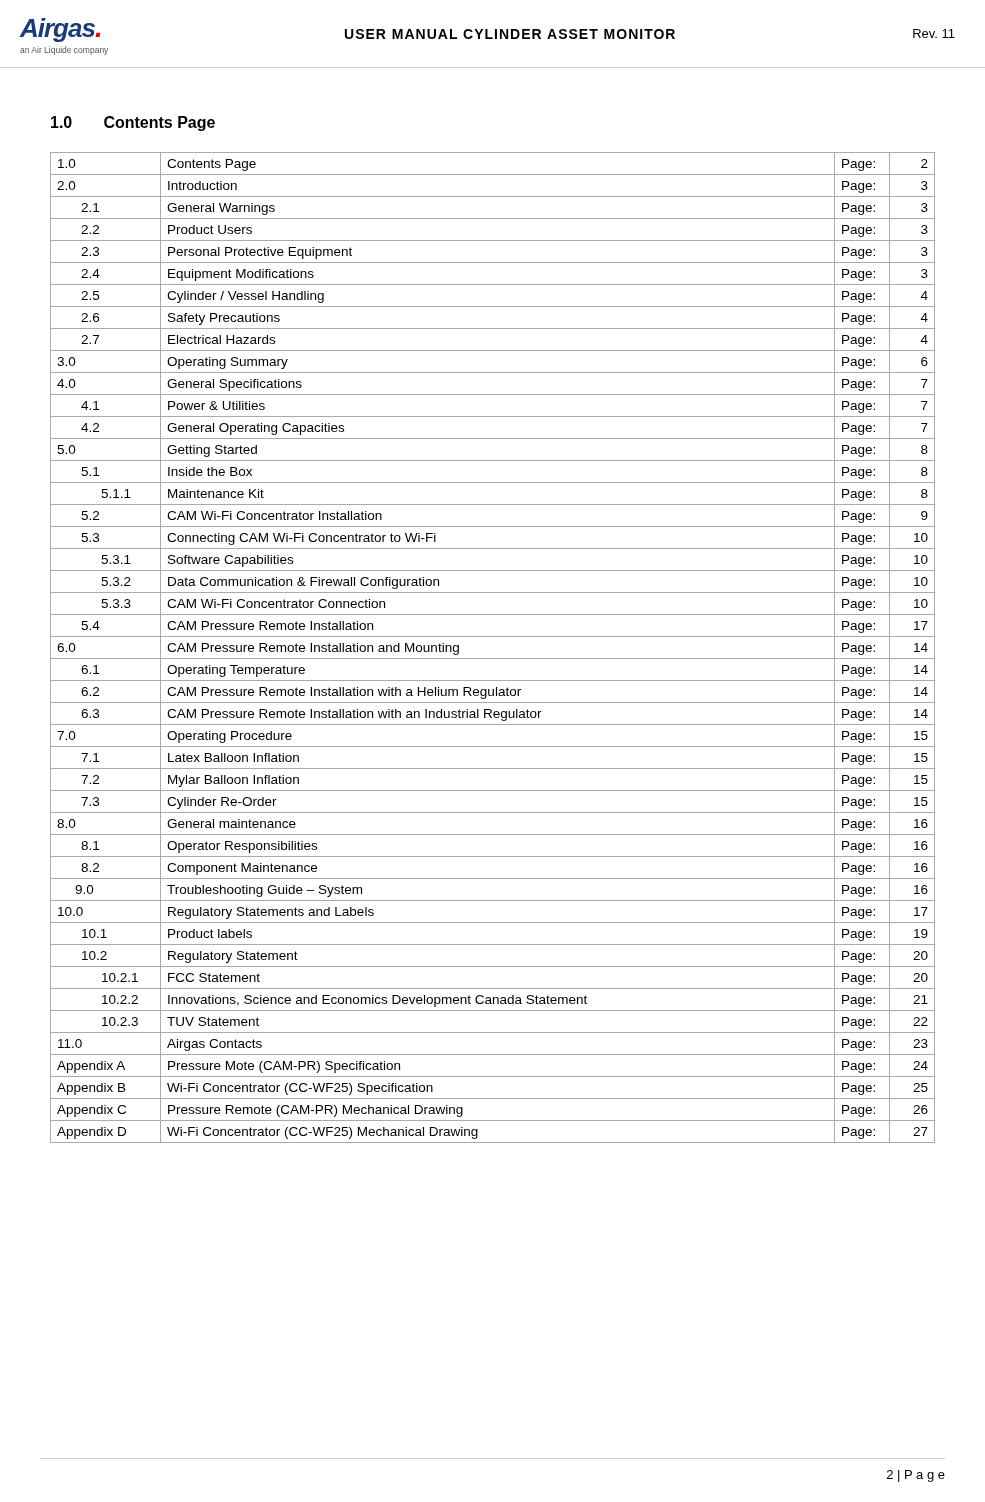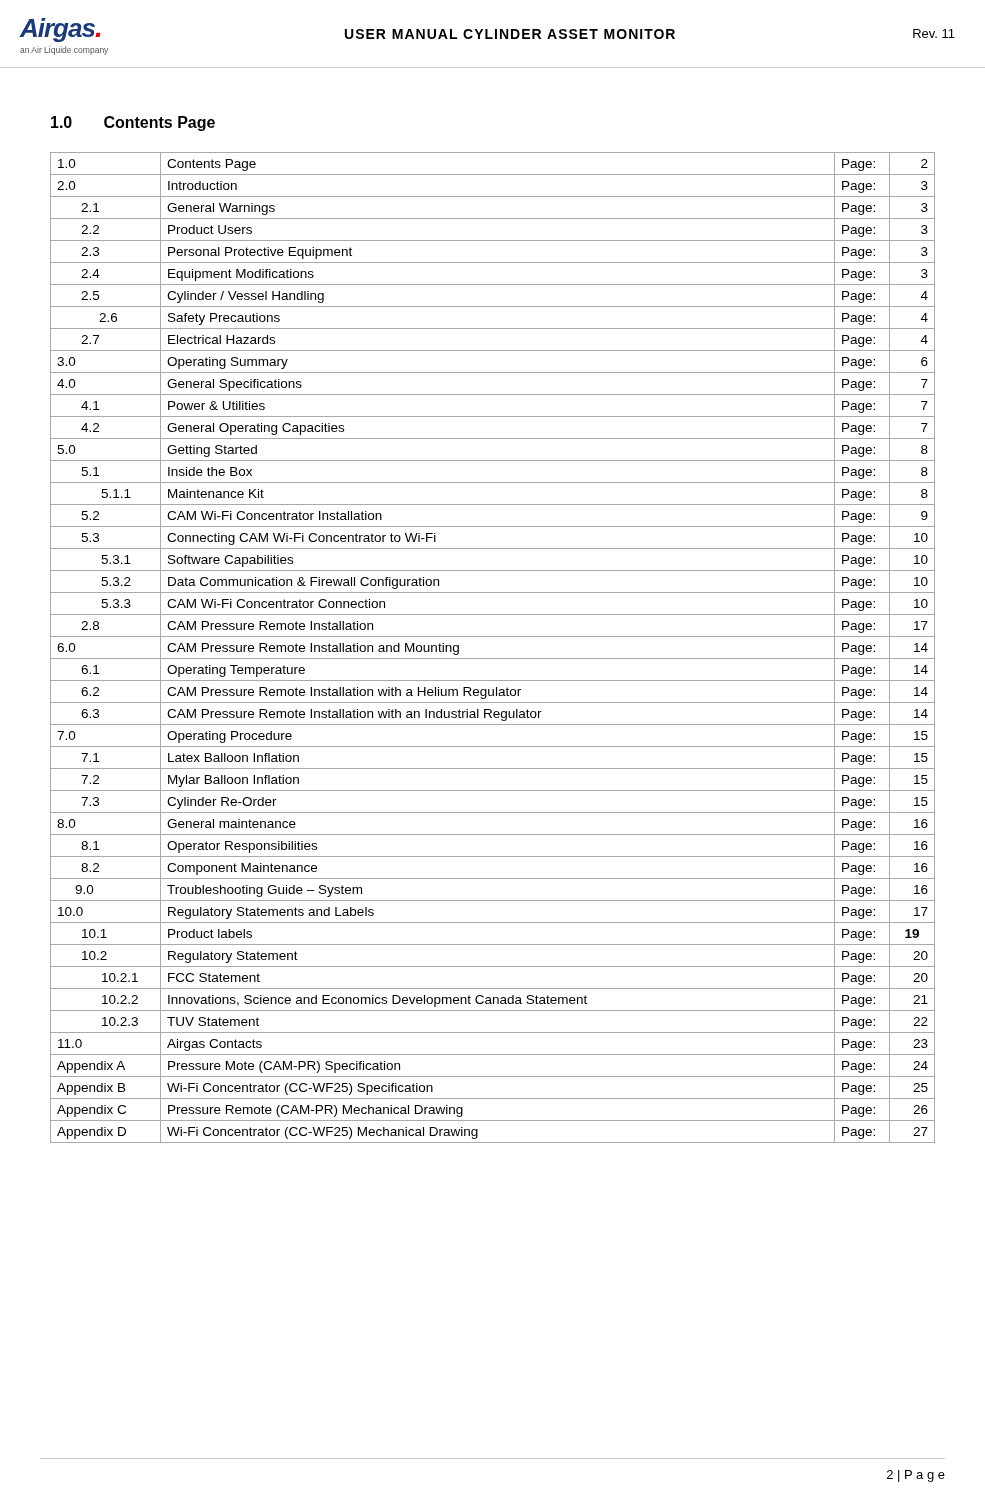--- a/index.html
+++ b/index.html
@@ -179,21 +179,21 @@
           <td style="width: 55px; white-space: nowrap;">Page:</td>
           <td style="width: 30px; text-align: right;">3</td>
         </tr>
         <tr>
           <td style="padding-left: 30px; width: 110px; white-space: nowrap;">2.5</td>
           <td>Cylinder / Vessel Handling</td>
           <td style="width: 55px; white-space: nowrap;">Page:</td>
           <td style="width: 30px; text-align: right;">4</td>
         </tr>
         <tr>
-          <td style="padding-left: 48px; width: 110px; white-space: nowrap;">2.6</td>
+          <td style="padding-left: 30px; width: 110px; white-space: nowrap;">2.6</td>
           <td>Safety Precautions</td>
           <td style="width: 55px; white-space: nowrap;">Page:</td>
           <td style="width: 30px; text-align: right;">4</td>
         </tr>
         <tr>
           <td style="padding-left: 30px; width: 110px; white-space: nowrap;">2.7</td>
           <td>Electrical Hazards</td>
           <td style="width: 55px; white-space: nowrap;">Page:</td>
           <td style="width: 30px; text-align: right;">4</td>
         </tr>
@@ -263,21 +263,21 @@
           <td style="width: 55px; white-space: nowrap;">Page:</td>
           <td style="width: 30px; text-align: right;">10</td>
         </tr>
         <tr>
           <td style="padding-left: 50px; width: 110px; white-space: nowrap;">5.3.3</td>
           <td>CAM Wi-Fi Concentrator Connection</td>
           <td style="width: 55px; white-space: nowrap;">Page:</td>
           <td style="width: 30px; text-align: right;">10</td>
         </tr>
         <tr>
-          <td style="padding-left: 30px; width: 110px; white-space: nowrap;">2.8</td>
+          <td style="padding-left: 30px; width: 110px; white-space: nowrap;">5.4</td>
           <td>CAM Pressure Remote Installation</td>
           <td style="width: 55px; white-space: nowrap;">Page:</td>
           <td style="width: 30px; text-align: right;">17</td>
         </tr>
         <tr>
           <td style="padding-left: 6px; width: 110px; white-space: nowrap;">6.0</td>
           <td>CAM Pressure Remote Installation and Mounting</td>
           <td style="width: 55px; white-space: nowrap;">Page:</td>
           <td style="width: 30px; text-align: right;">14</td>
         </tr>
@@ -350,21 +350,21 @@
         <tr>
           <td style="padding-left: 6px; width: 110px; white-space: nowrap;">10.0</td>
           <td>Regulatory Statements and Labels</td>
           <td style="width: 55px; white-space: nowrap;">Page:</td>
           <td style="width: 30px; text-align: right;">17</td>
         </tr>
         <tr>
           <td style="padding-left: 30px; width: 110px; white-space: nowrap;">10.1</td>
           <td>Product labels</td>
           <td style="width: 55px; white-space: nowrap;">Page:</td>
-          <td style="width: 30px; text-align: center; font-weight: bold;">19</td>
+          <td style="width: 30px; text-align: right;">19</td>
         </tr>
         <tr>
           <td style="padding-left: 30px; width: 110px; white-space: nowrap;">10.2</td>
           <td>Regulatory Statement</td>
           <td style="width: 55px; white-space: nowrap;">Page:</td>
           <td style="width: 30px; text-align: right;">20</td>
         </tr>
         <tr>
           <td style="padding-left: 50px; width: 110px; white-space: nowrap;">10.2.1</td>
           <td>FCC Statement</td>

